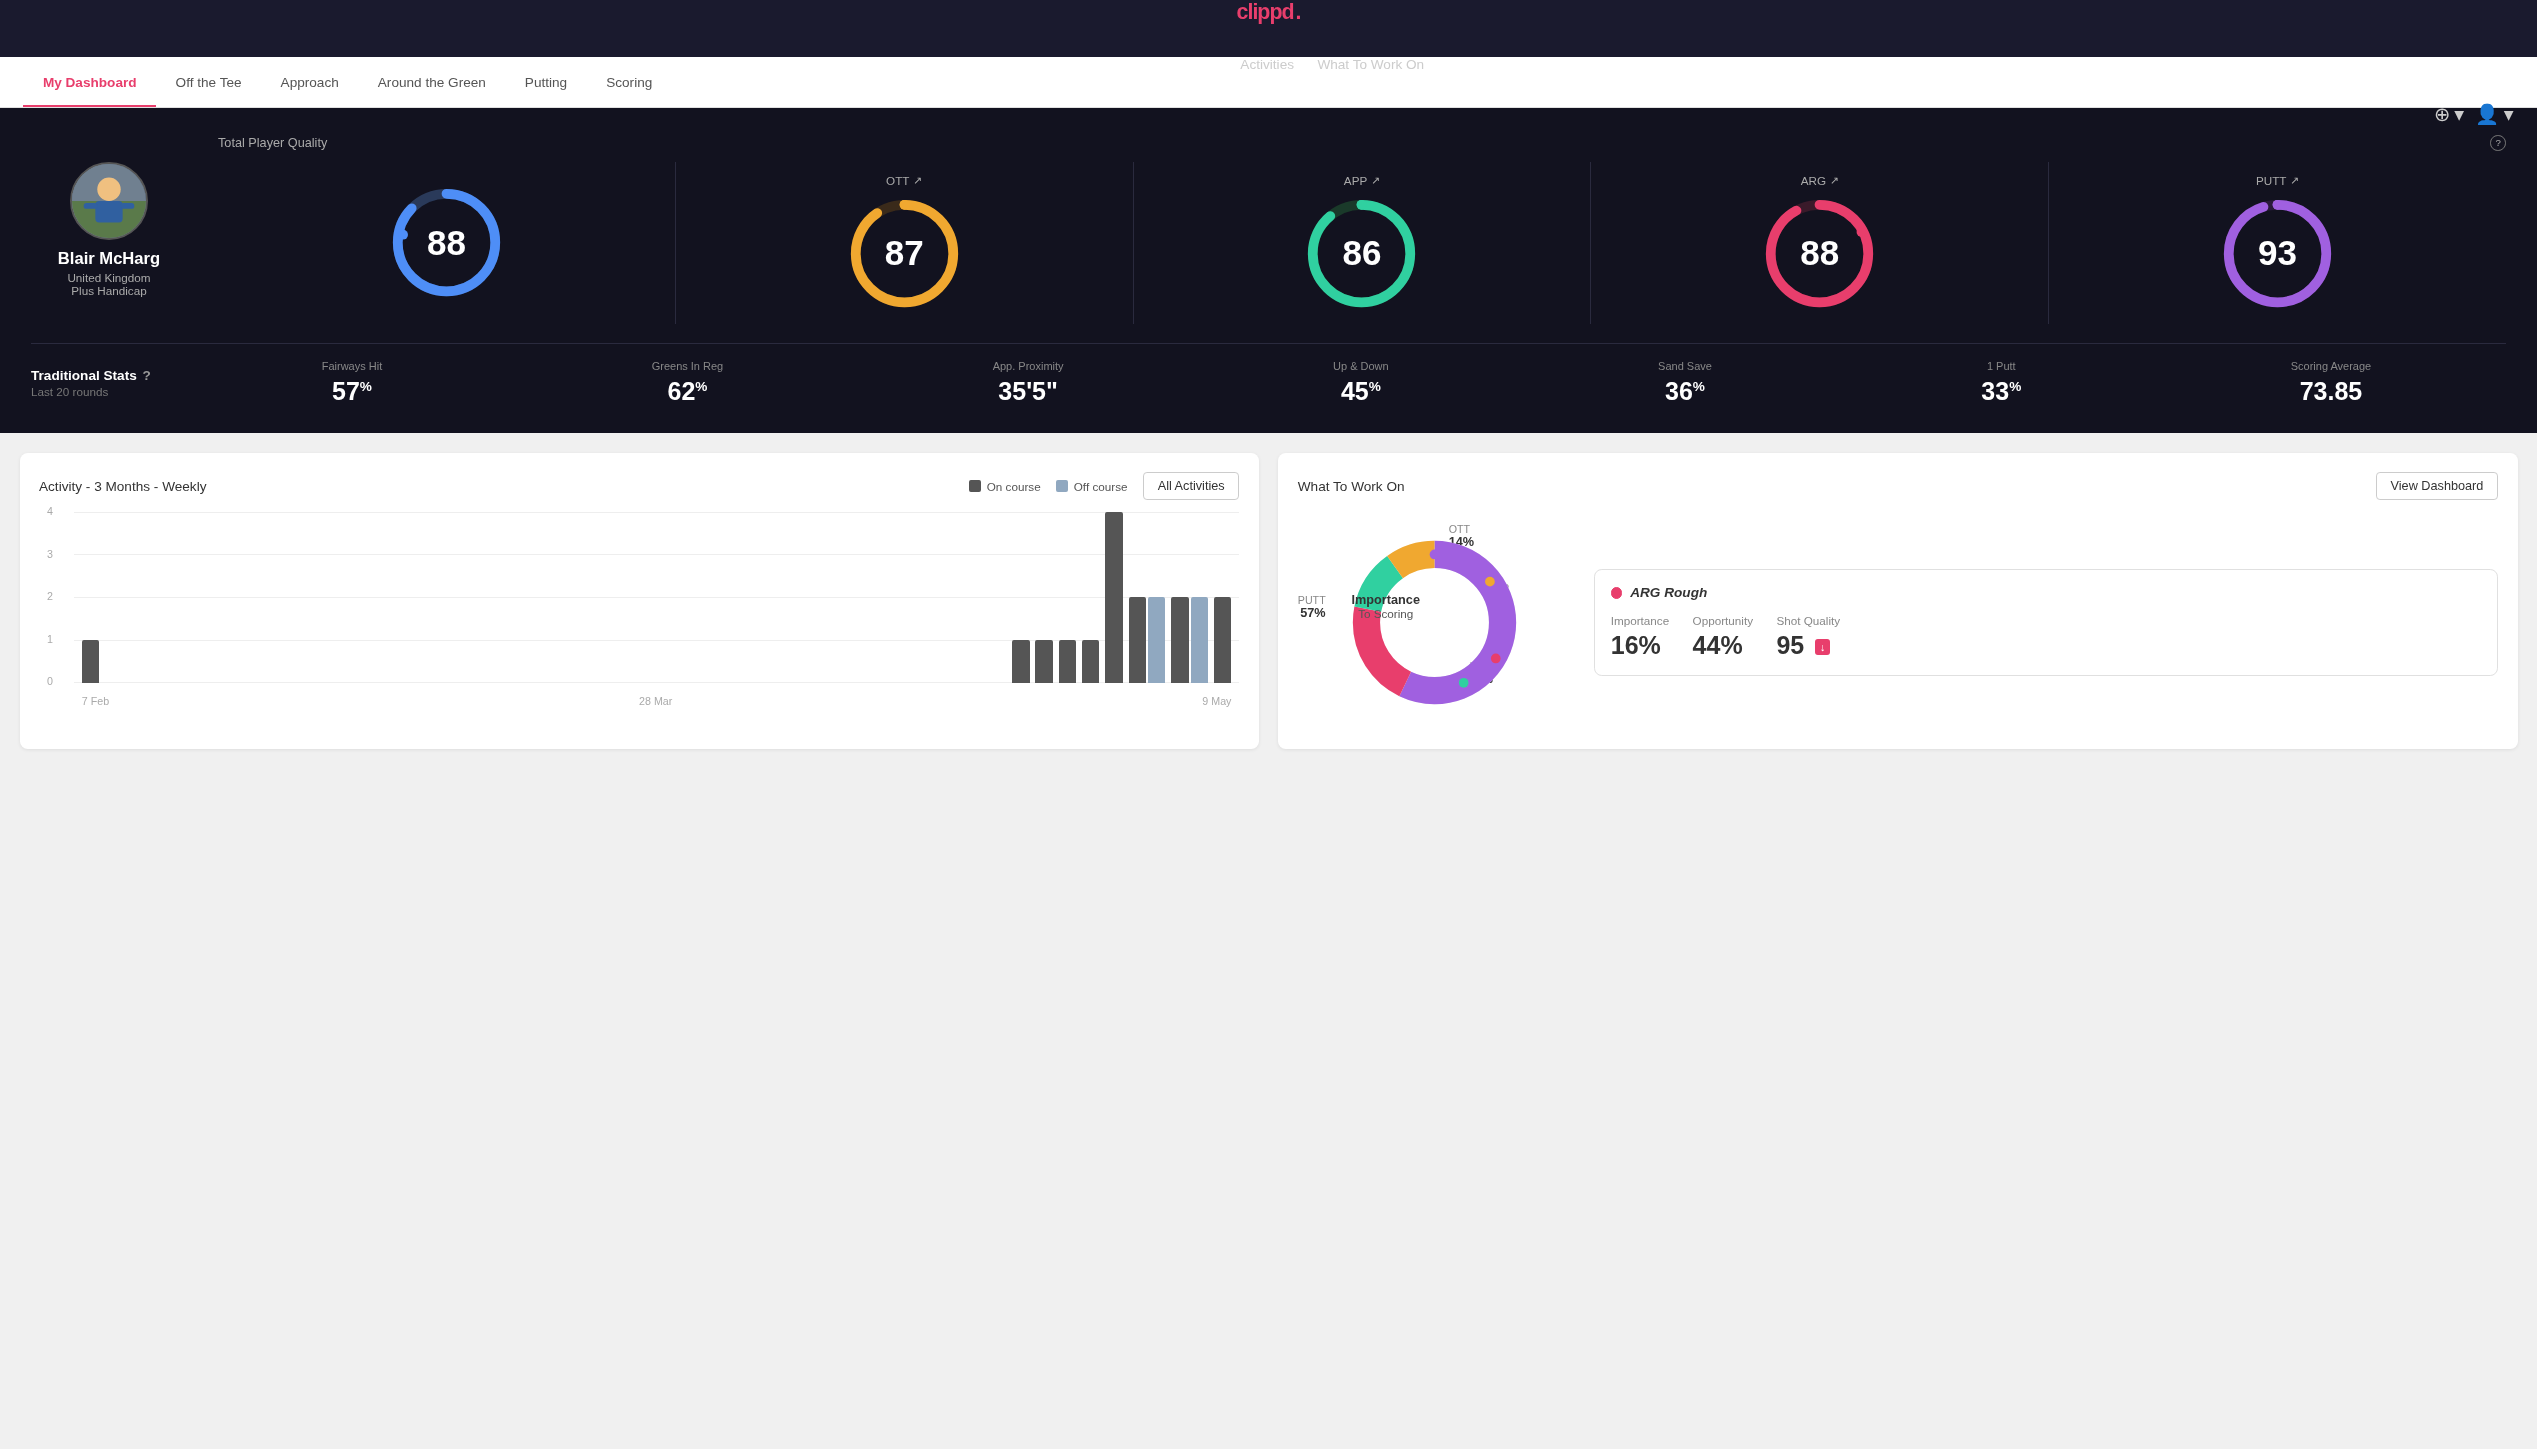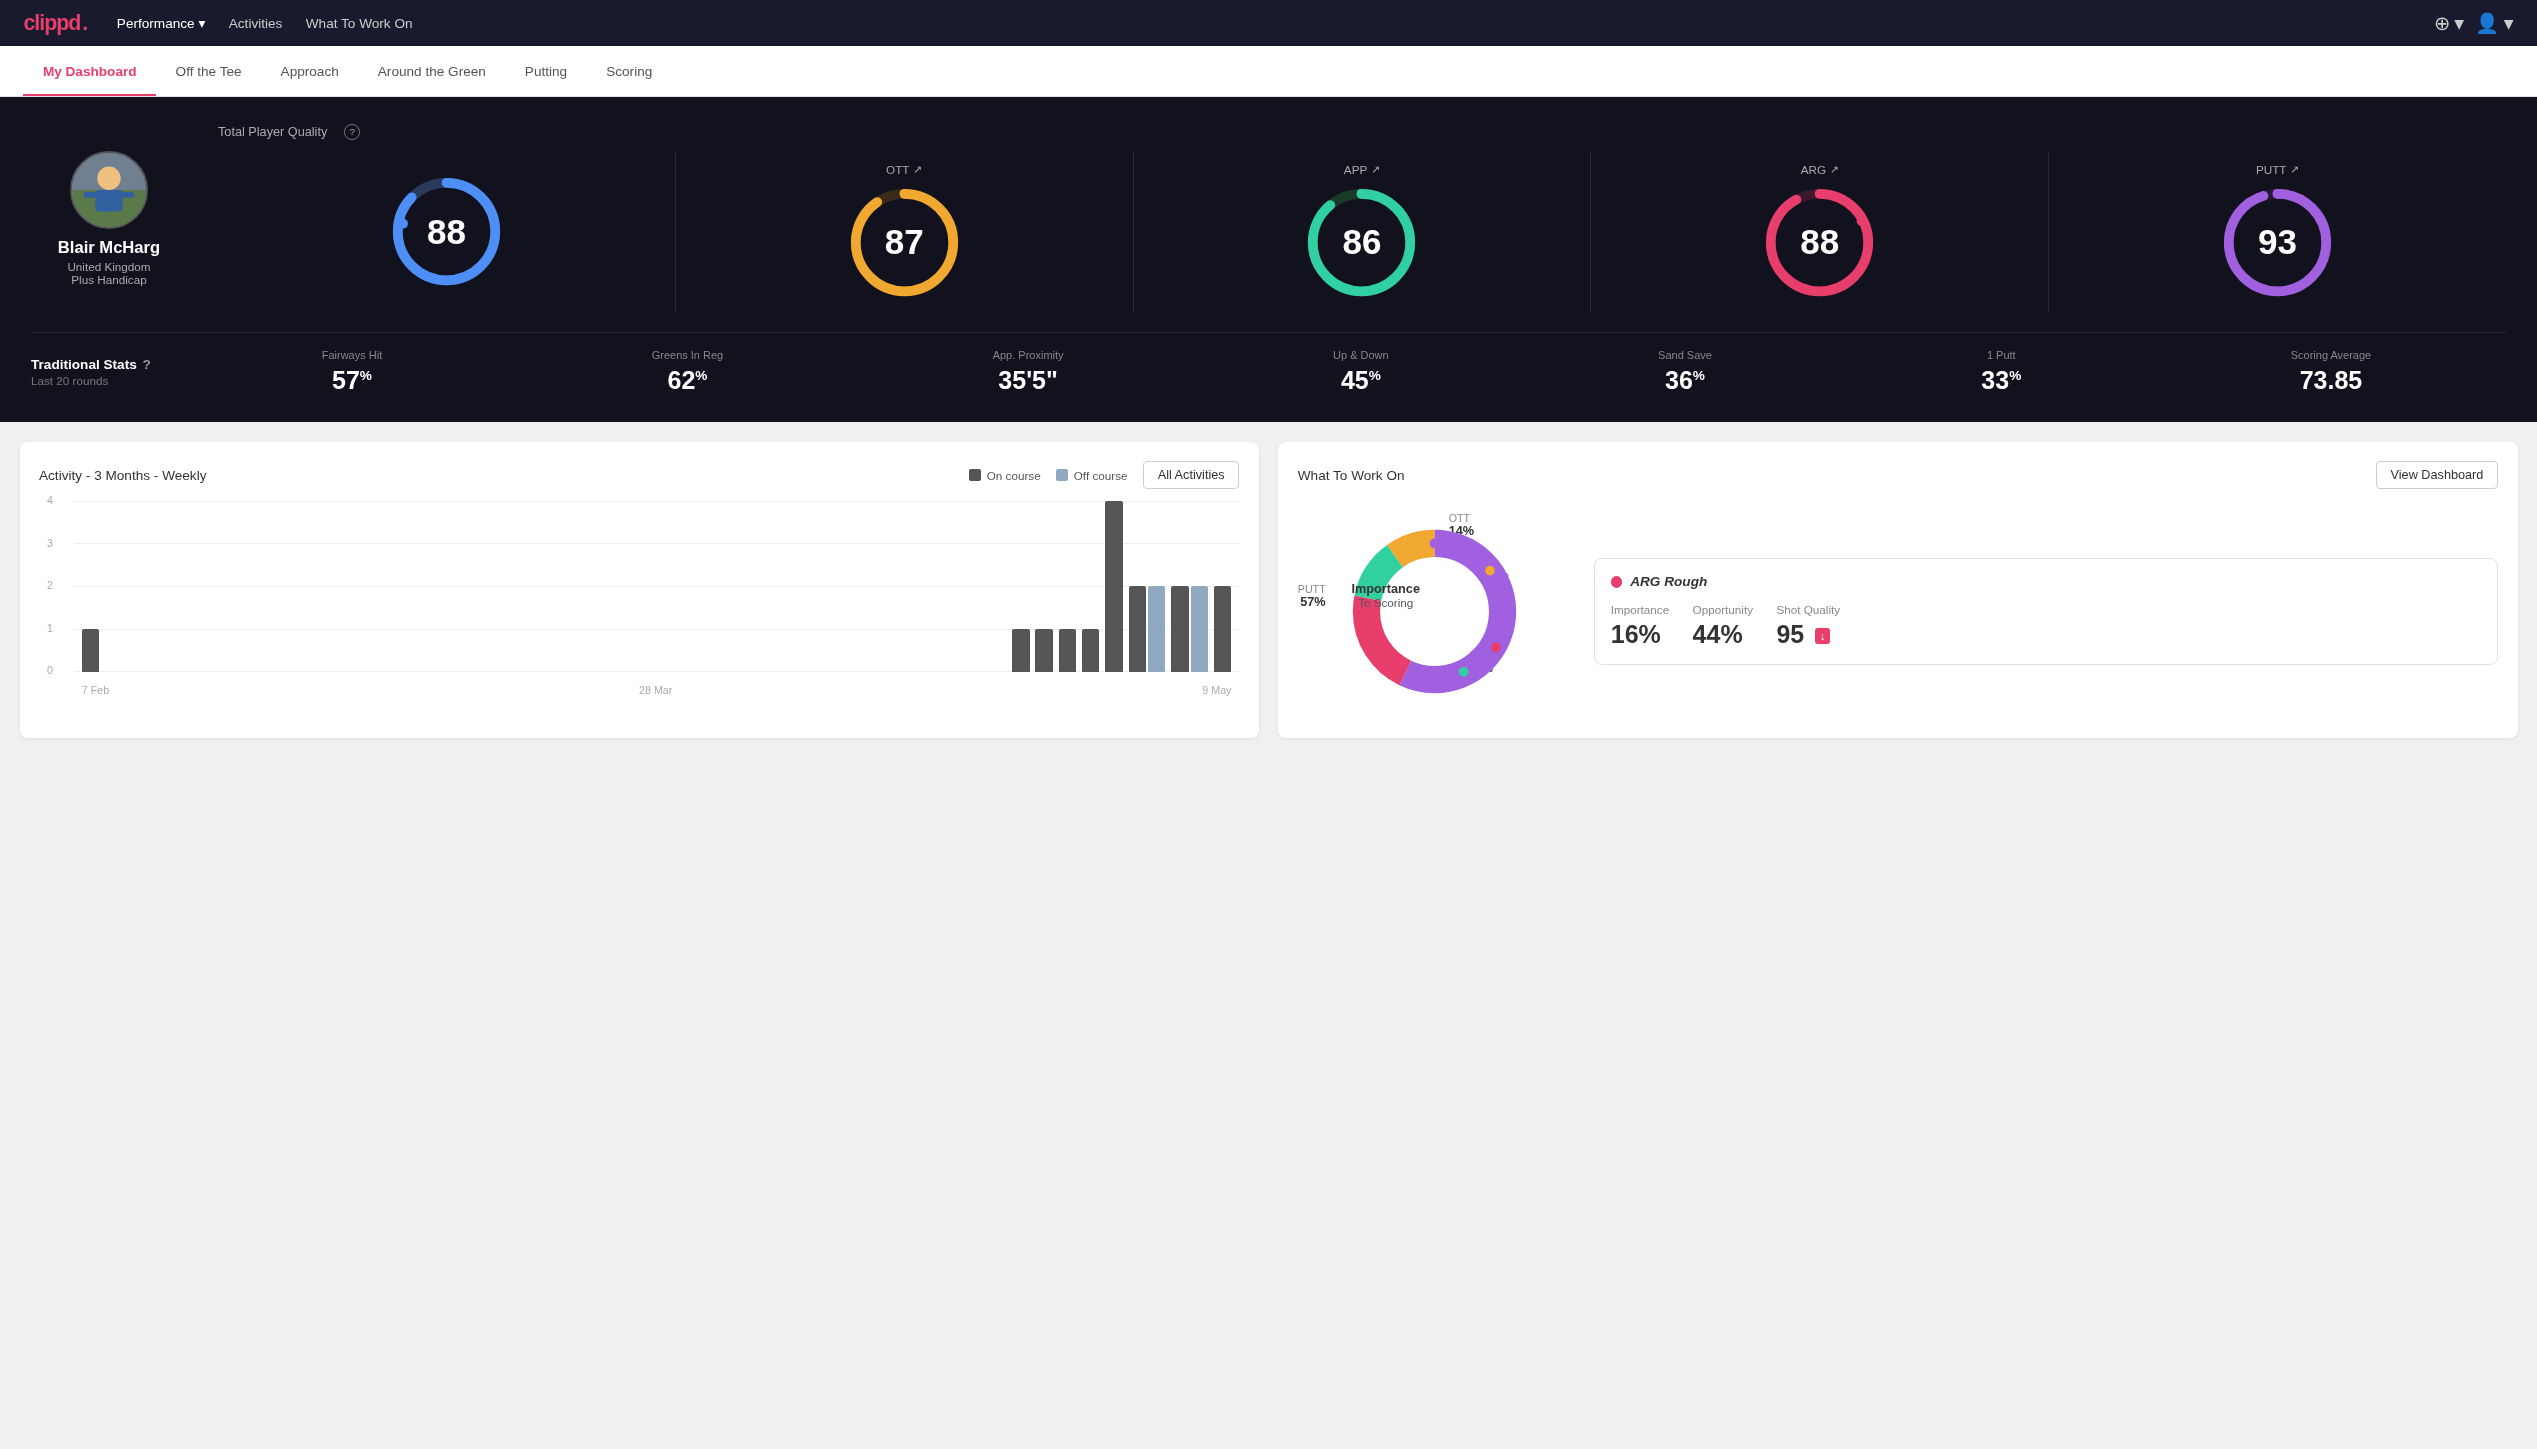--- a/index.html
+++ b/index.html
@@ -4,22 +4,23 @@
   <style>
     * { margin: 0; padding: 0; box-sizing: border-box; }
     body { font-family: -apple-system, BlinkMacSystemFont, 'Segoe UI', sans-serif; background: #f0f0f0; }
 
     
     .top-nav {
       background: #1a1a2e;
       display: flex;
       align-items: center;
       padding: 0 23.4px;
-      height: 46px;
-      gap: 14px;
+      height: 57px;
+      gap: 31px;
+      flex-direction: column;
     }
     .logo {
       color: #e83e6c;
       font-size: 21.4px;
       font-weight: 800;
       letter-spacing: -1px;
       display: flex;
       align-items: center;
       gap: 1.9px;
     }
@@ -113,21 +114,22 @@
       flex: 1;
       display: flex;
       flex-direction: column;
     }
     .tpq-label {
       color: #aaa;
       font-size: 12.7px;
       margin-bottom: 11.7px;
       display: flex;
       align-items: center;
-      gap: 17px;
+      gap: 10px;
+      justify-content: space-between;
     }
     .tpq-label .help-icon {
       width: 15.6px; height: 15.6px;
       border: 1px solid #777;
       border-radius: 50%;
       display: inline-flex;
       align-items: center;
       justify-content: center;
       font-size: 9.7px;
       color: #aaa;

